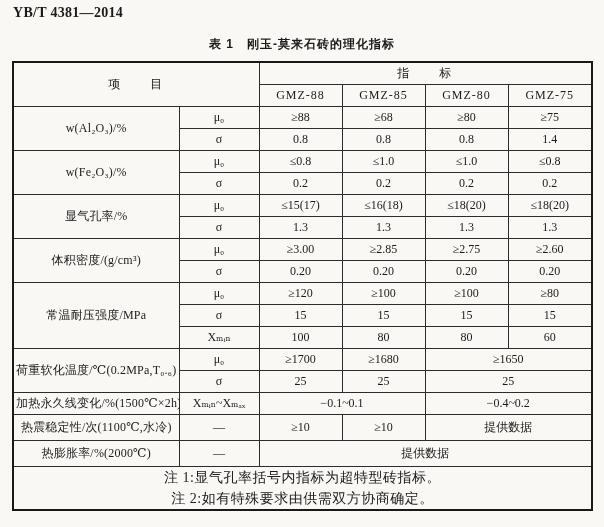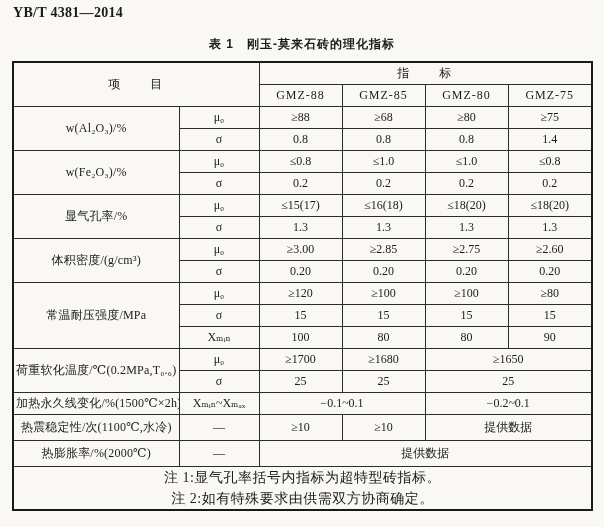--- a/index.html
+++ b/index.html
@@ -199,42 +199,42 @@
           <td>15</td>
           <td>15</td>
           <td>15</td>
           <td>15</td>
         </tr>
         <tr>
           <td class="param">Xₘᵢₙ</td>
           <td>100</td>
           <td>80</td>
           <td>80</td>
-          <td>90</td>
+          <td>60</td>
         </tr>
 
         <tr>
           <td class="label" rowspan="2">荷重软化温度/℃(0.2MPa,T₀.₆)</td>
           <td class="param">μ₀</td>
           <td>≥1700</td>
           <td>≥1680</td>
           <td colspan="2">≥1650</td>
         </tr>
         <tr>
           <td class="param">σ</td>
           <td>25</td>
           <td>25</td>
           <td colspan="2">25</td>
         </tr>
 
         <tr>
           <td class="label">加热永久线变化/%(1500℃×2h)</td>
           <td class="param">Xₘᵢₙ~Xₘₐₓ</td>
           <td colspan="2">−0.1~0.1</td>
-          <td colspan="2">−0.2~0.1</td>
+          <td colspan="2">−0.4~0.2</td>
         </tr>
 
         <tr class="tall">
           <td class="label">热震稳定性/次(1100℃,水冷)</td>
           <td class="param">—</td>
           <td>≥10</td>
           <td>≥10</td>
           <td colspan="2">提供数据</td>
         </tr>
 

